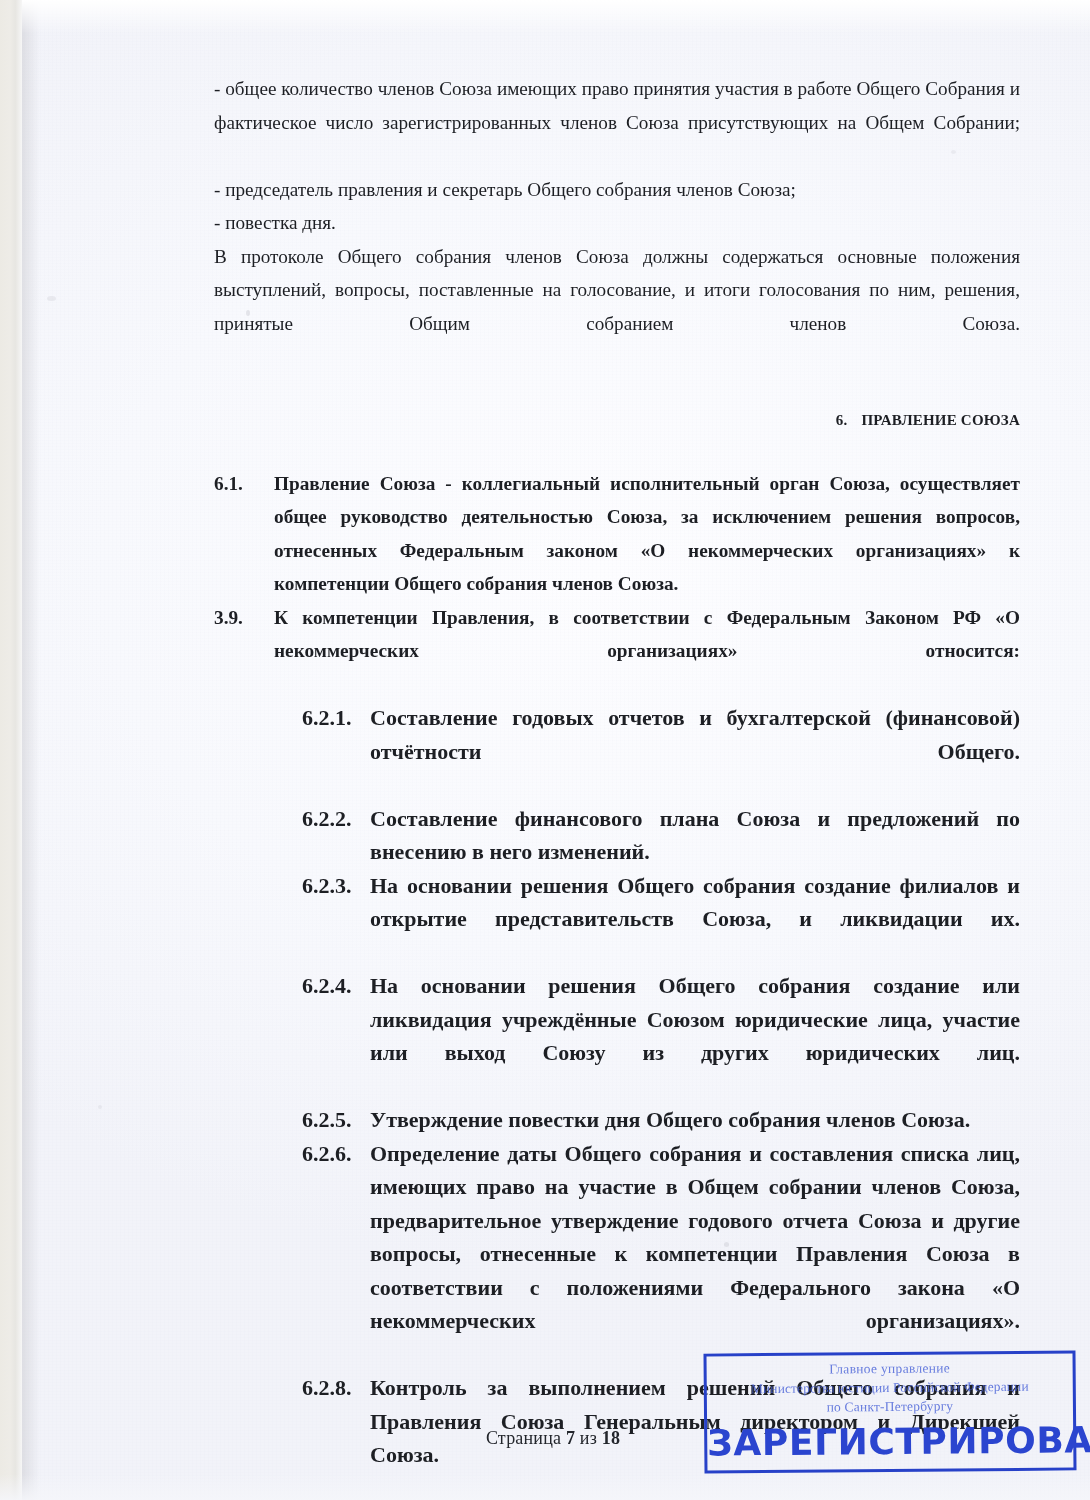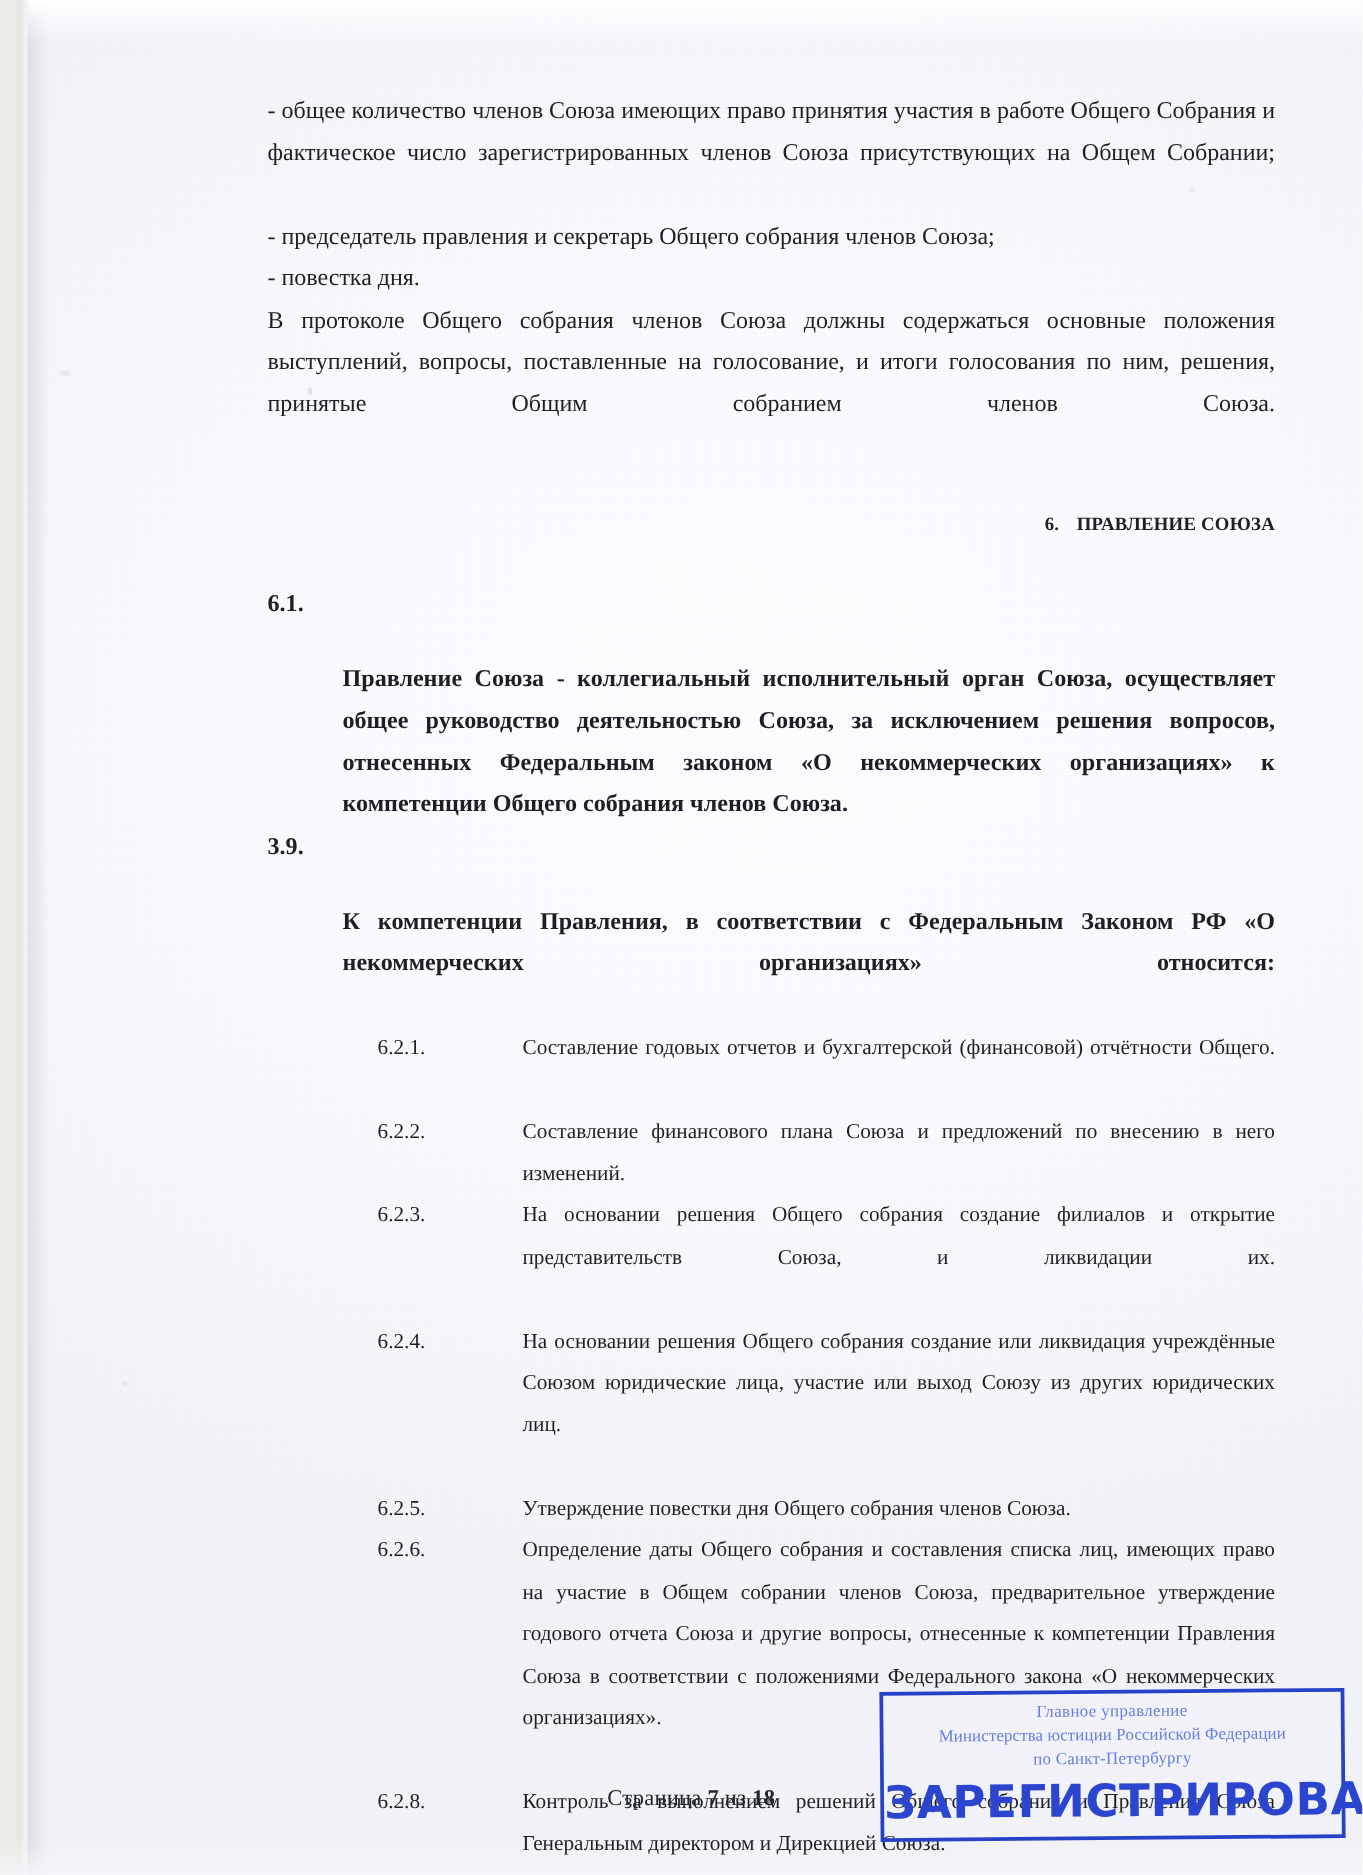--- a/index.html
+++ b/index.html
@@ -98,44 +98,42 @@
   }
   .section-heading .num { margin-right: 14px; }
 
   
   .clause {
     display: flex;
     align-items: flex-start;
     font-weight: bold;
     font-size: 19.3px;
     line-height: 33.5px;
-    flex-direction: column;
   }
   .clause > .clause-num {
     flex: 0 0 60px;
     width: 60px;
     margin-left: -60px;
     text-align: left;
   }
   .clause > .clause-body {
     flex: 1 1 auto;
     text-align: justify;
   }
   .clause-block {
     margin-left: 60px;
   }
 
   
   .subclause {
     display: flex;
     align-items: flex-start;
-    font-weight: normal;
-    font-size: 17px;
+    font-weight: bold;
+    font-size: 22px;
     line-height: 33.5px;
-    gap: 48px;
   }
   .subclause > .sub-num {
     flex: 0 0 68px;
     width: 68px;
     text-align: left;
     white-space: nowrap;
   }
   .subclause > .sub-body {
     flex: 1 1 auto;
     text-align: justify;

